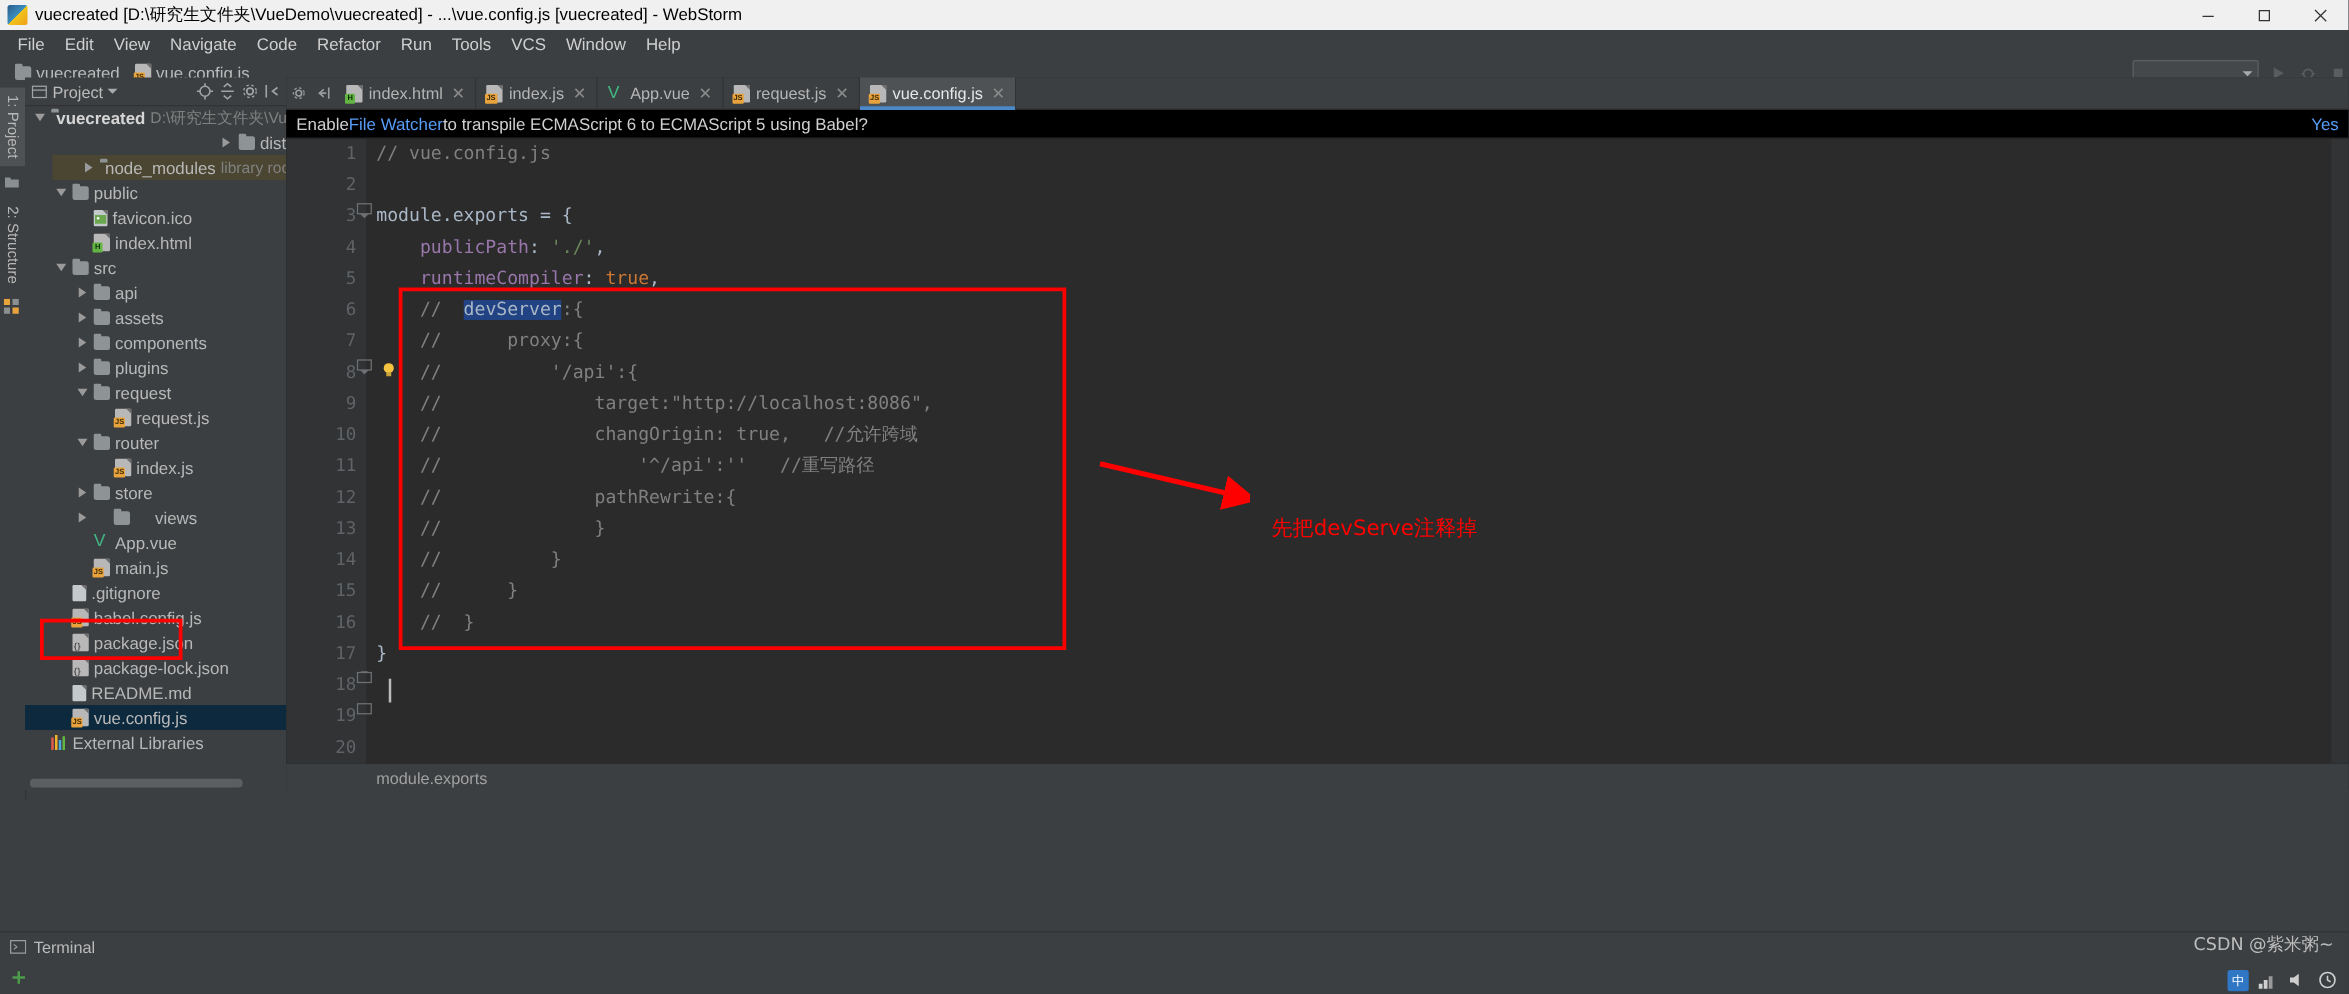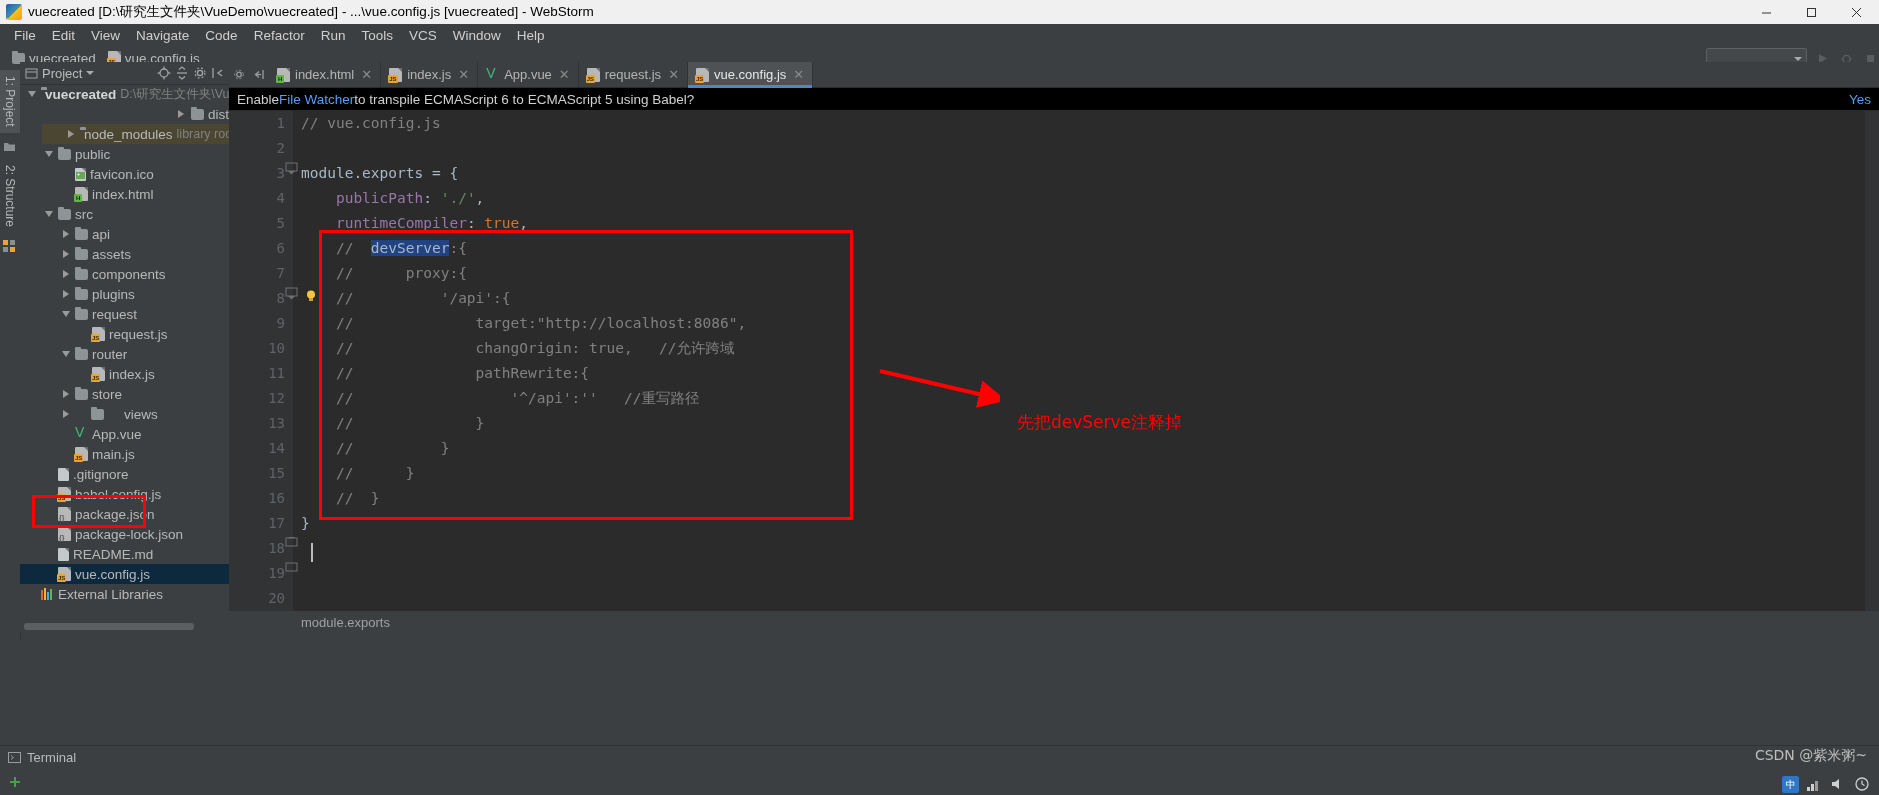--- a/index.html
+++ b/index.html
@@ -667,22 +667,22 @@
           <div class="cline"><span class="cm">// vue.config.js</span></div>
           <div class="cline"><span class="punct"></span></div>
           <div class="cline"><span class="punct">module.exports = {</span></div>
           <div class="cline"><span class="prop">    publicPath</span><span class="punct">: </span><span class="str">'./'</span><span class="punct">,</span></div>
           <div class="cline"><span class="prop">    runtimeCompiler</span><span class="punct">: </span><span class="kw">true</span><span class="punct">,</span></div>
           <div class="cline"><span class="cm">    //  </span><span class="sel-token">devServer</span><span class="cm">:{</span></div>
           <div class="cline"><span class="cm">    //      proxy:{</span></div>
           <div class="cline"><span class="cm">    //          '/api':{</span></div>
           <div class="cline"><span class="cm">    //              target:"http://localhost:8086",</span></div>
           <div class="cline"><span class="cm">    //              changOrigin: true,   //允许跨域</span></div>
+          <div class="cline"><span class="cm">    //                  '^/api':''   //重写路径</span></div>
           <div class="cline"><span class="cm">    //              pathRewrite:{</span></div>
-          <div class="cline"><span class="cm">    //                  '^/api':''   //重写路径</span></div>
           <div class="cline"><span class="cm">    //              }</span></div>
           <div class="cline"><span class="cm">    //          }</span></div>
           <div class="cline"><span class="cm">    //      }</span></div>
           <div class="cline"><span class="cm">    //  }</span></div>
           <div class="cline"><span class="punct">}</span></div>
           <div class="cline"><span class="punct"></span></div>
           <div class="cline"><span class="punct"></span></div>
           <div style="position: absolute; left: 10px; top: 432px; width: 2px; height: 19px; background: rgb(187, 187, 187);"></div>
         </div>
       <div class="doc-divider"></div>

